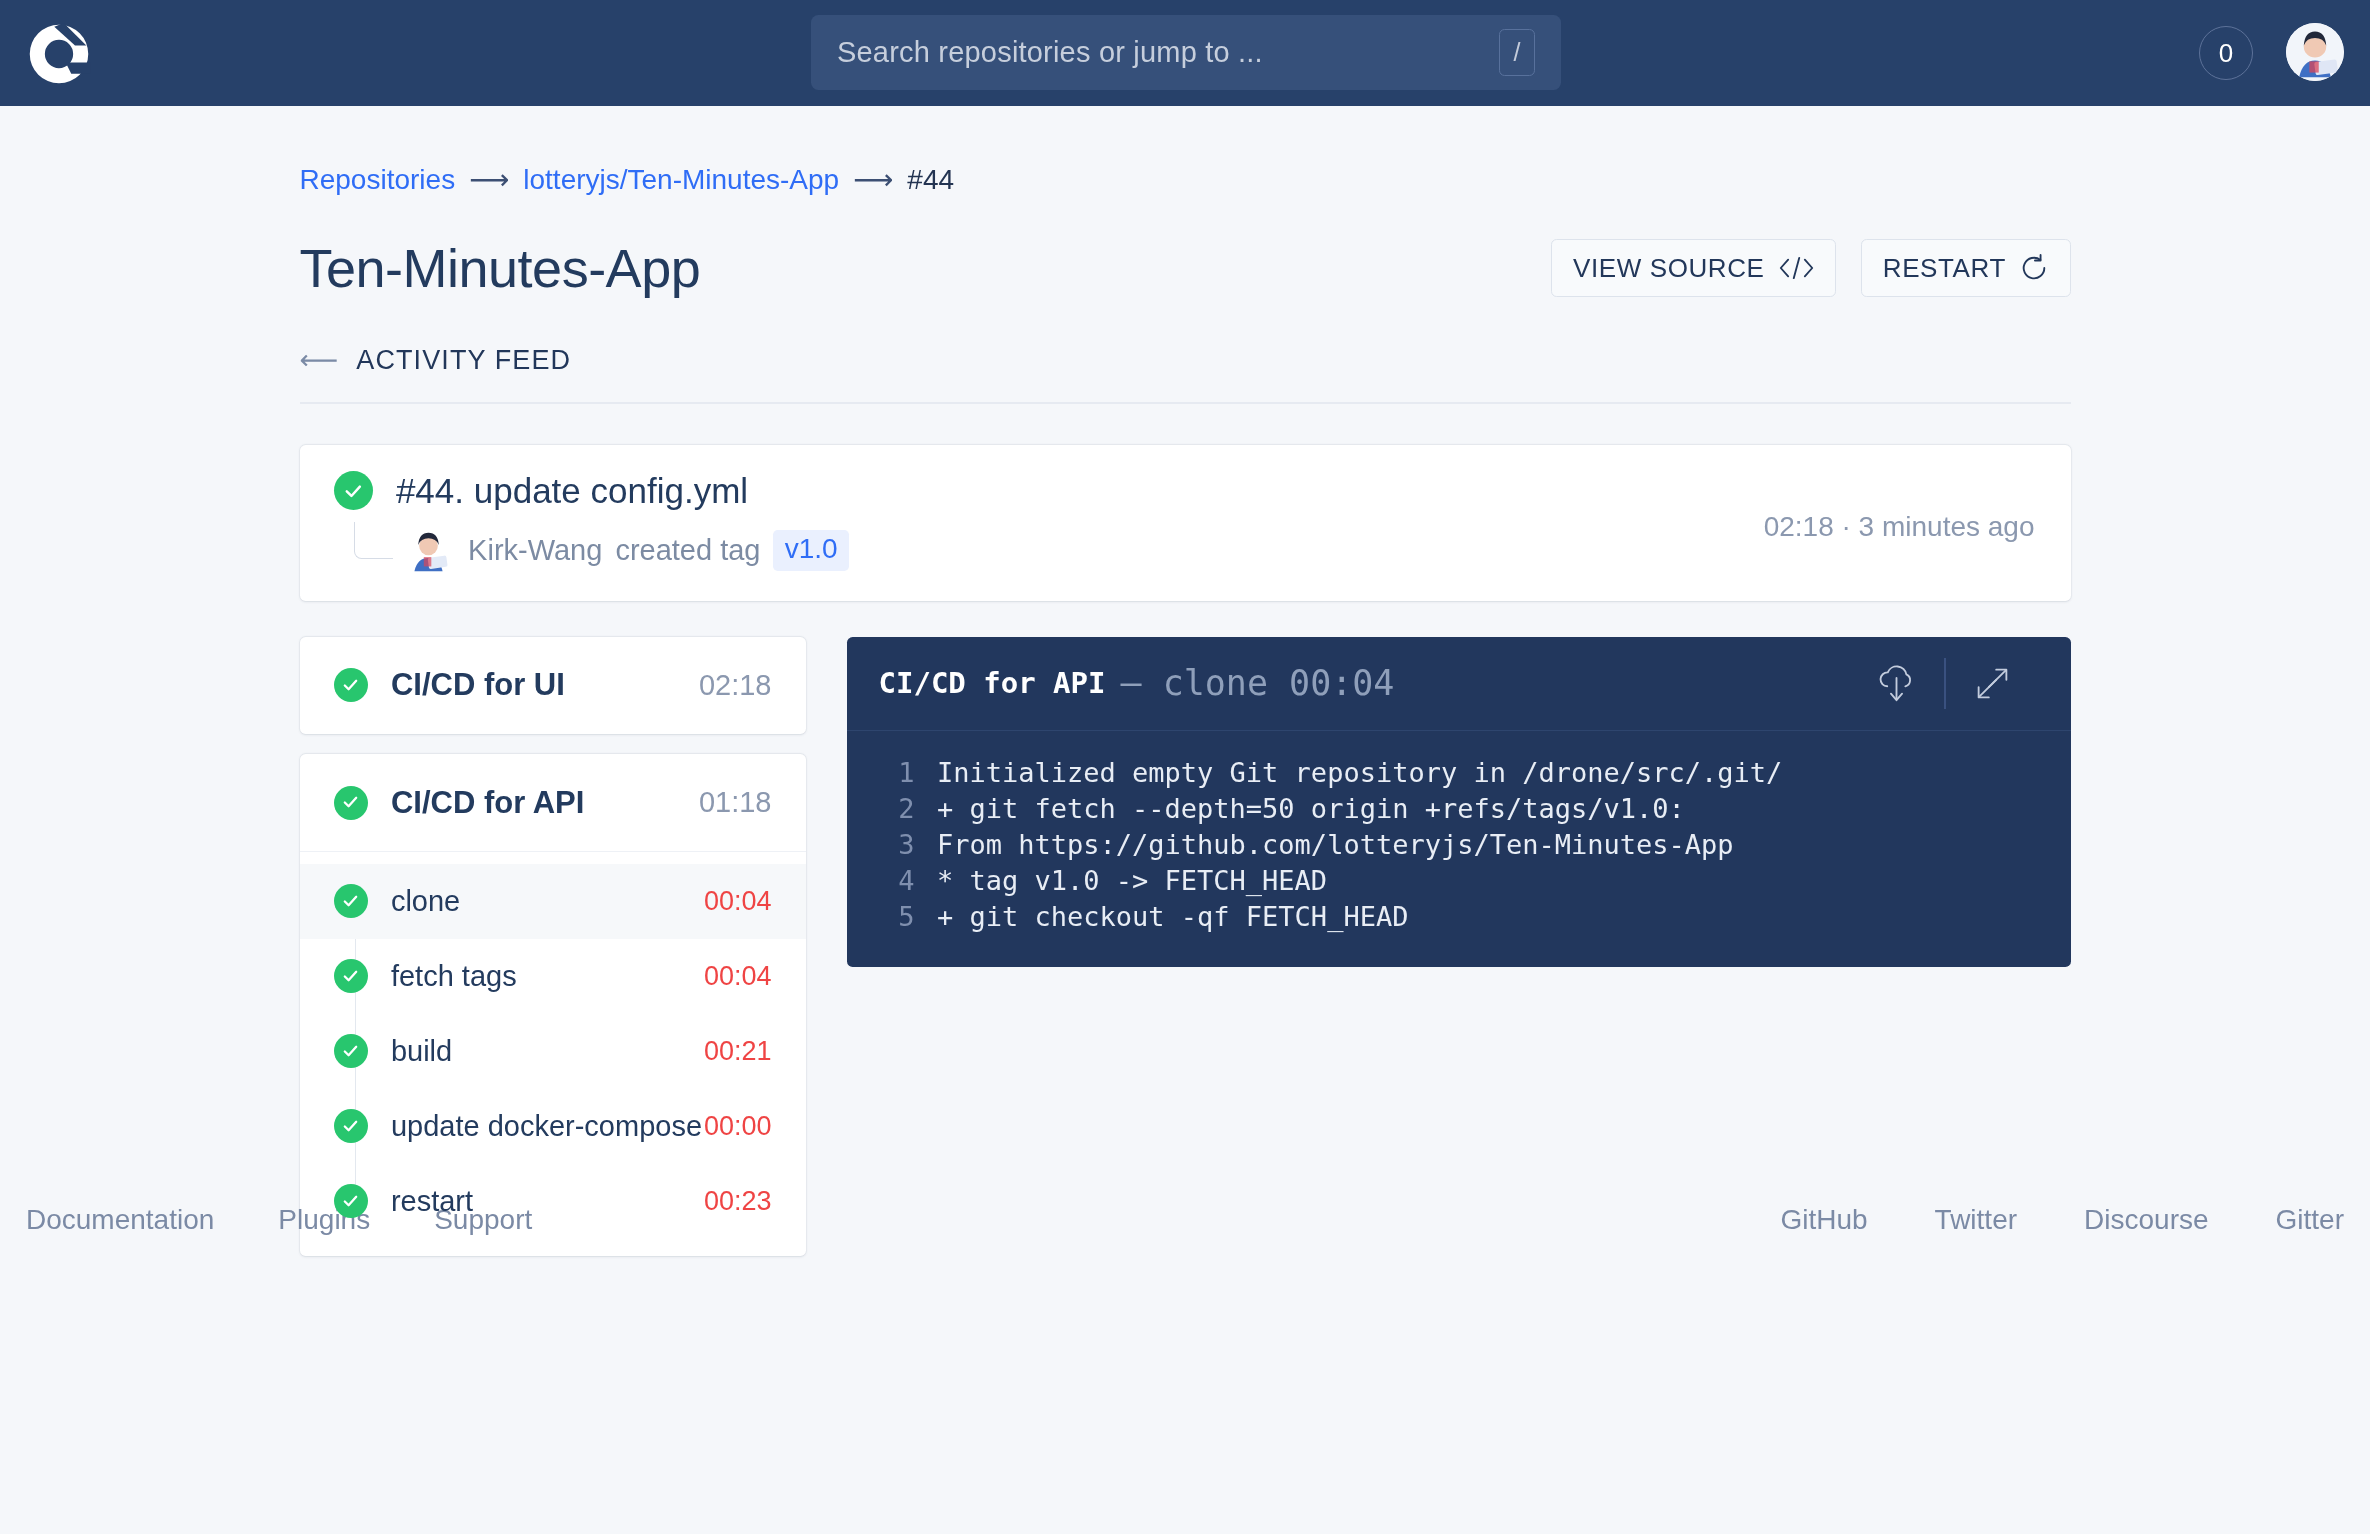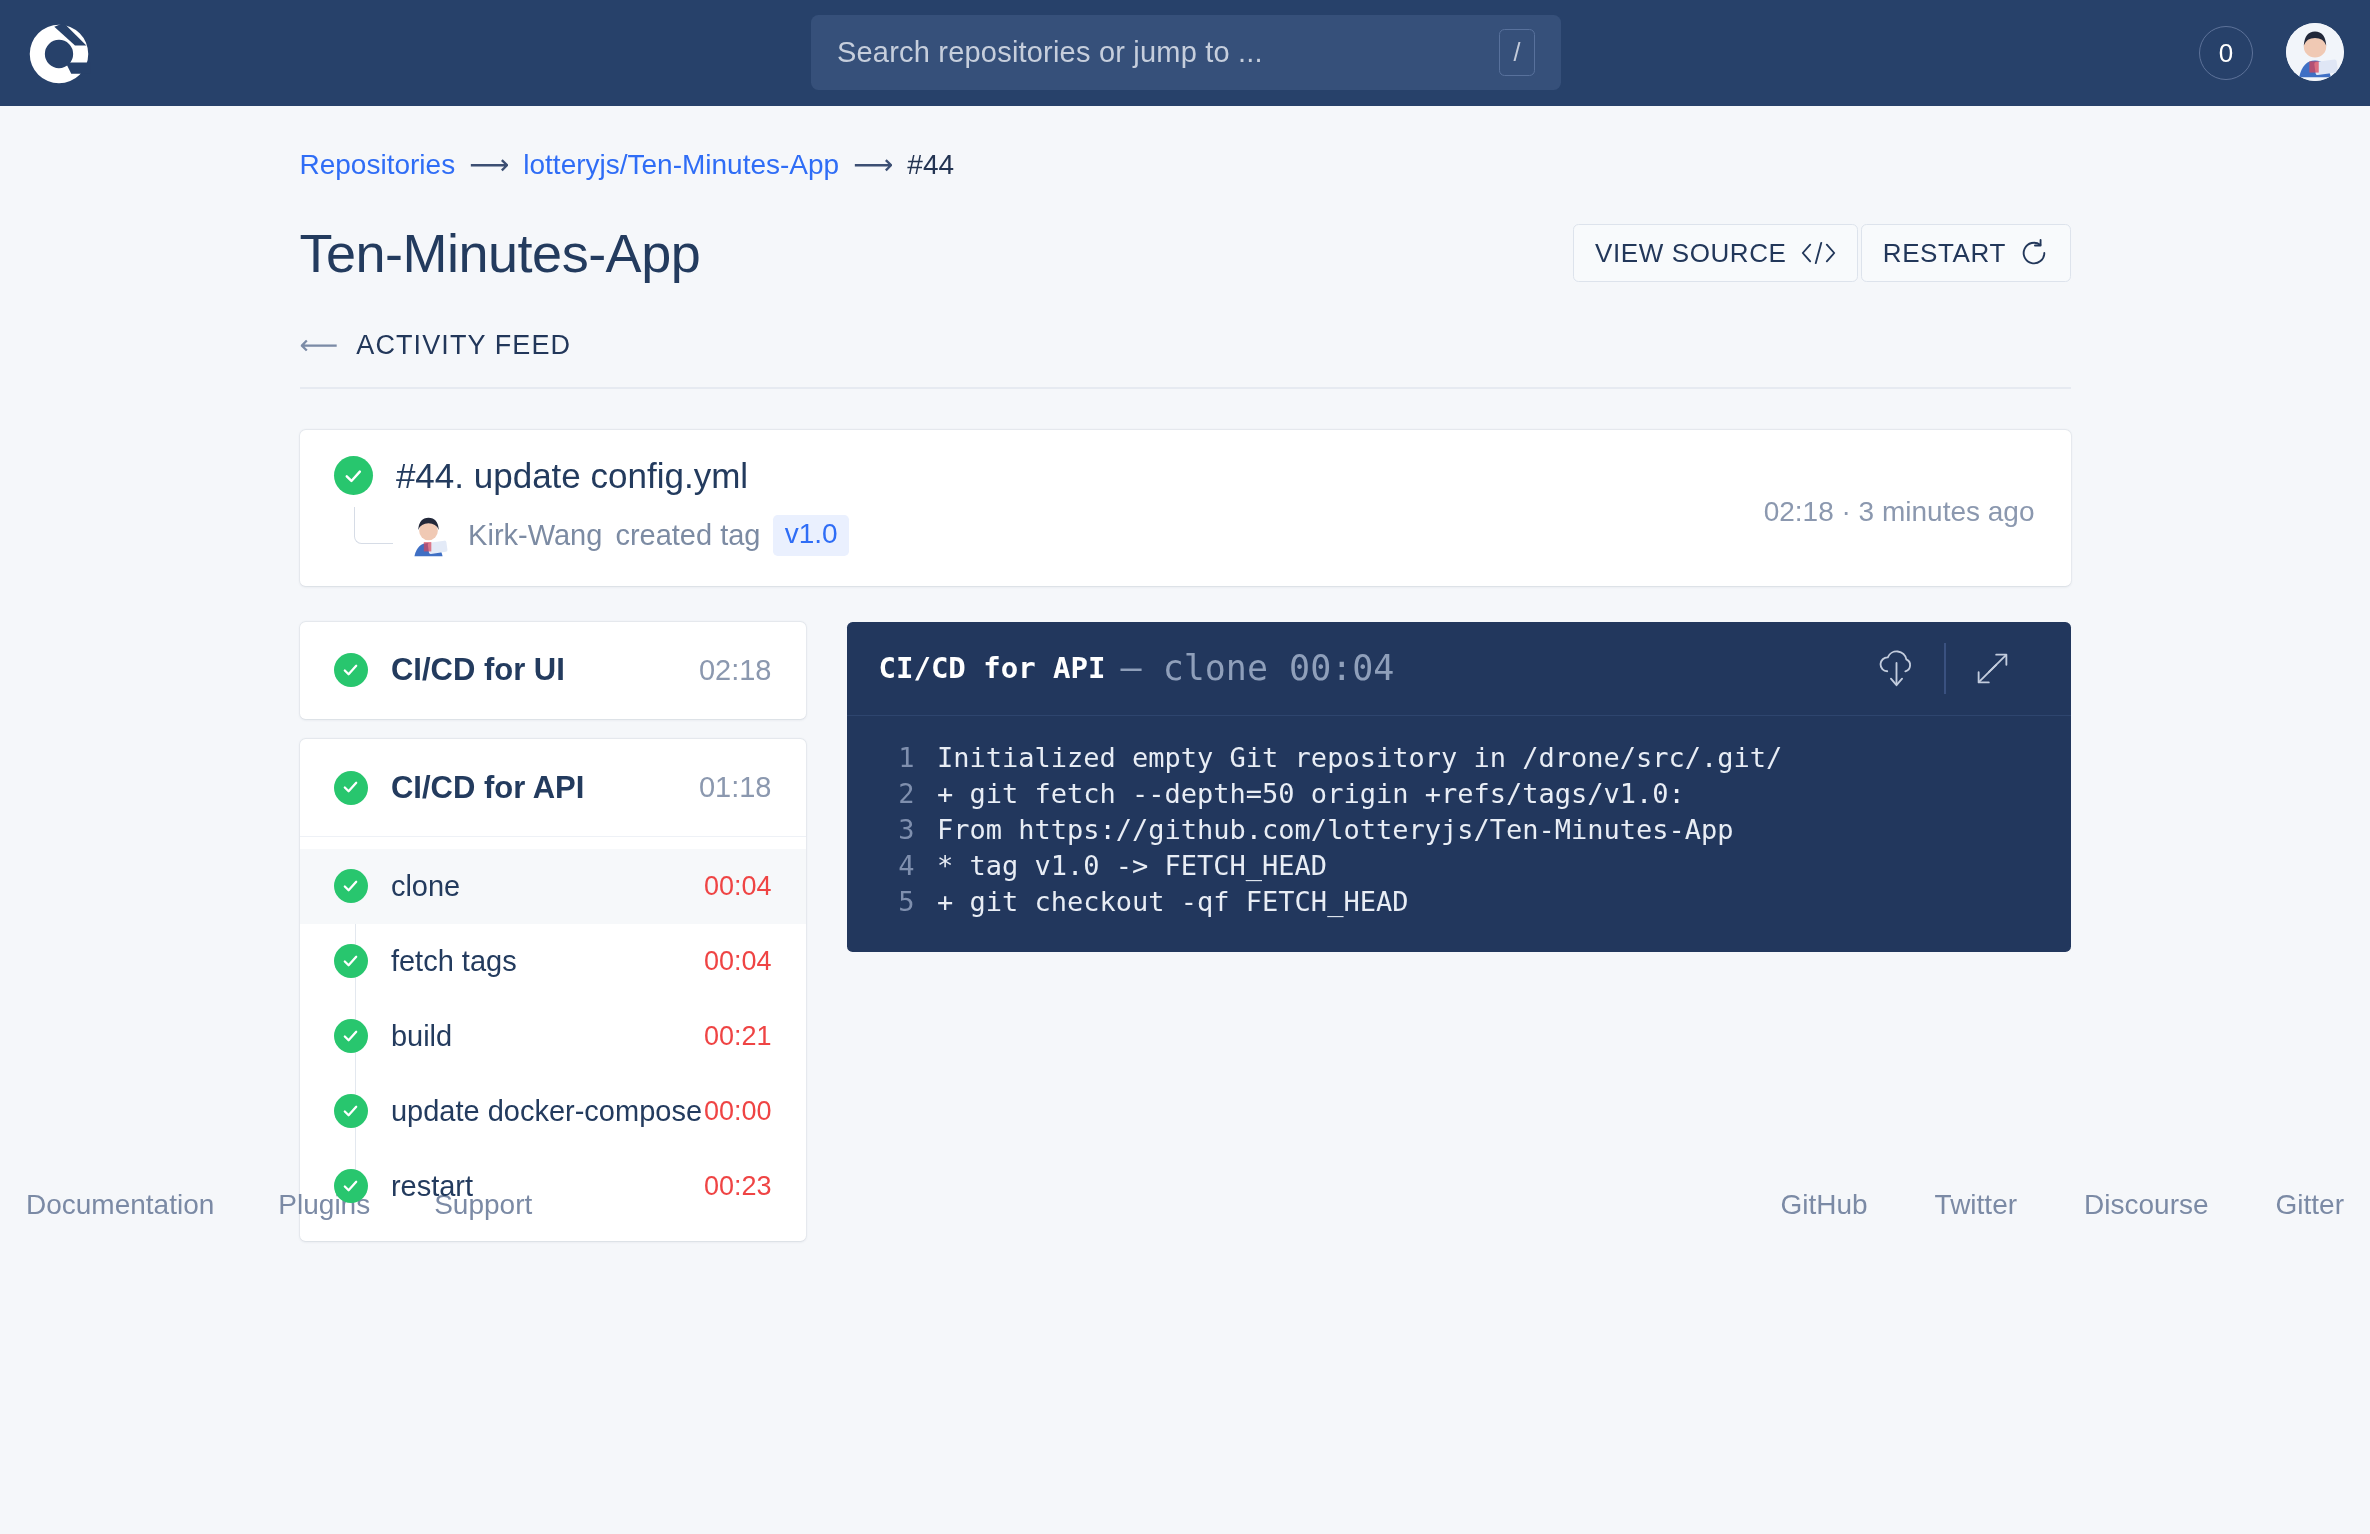--- a/index.html
+++ b/index.html
@@ -39,33 +39,33 @@
     display: flex; align-items: center; justify-content: center;
     color: #ffffff; font-size: 26px;
   }
   .avatar-top {
     position: absolute; right: 26px; top: 23.4px; width: 58px; height: 58px;
     border-radius: 50%; overflow: hidden; background: #eef2f8;
   }
 
   
   .content { flex: 1 1 auto; position: relative; }
-  .container { width: 1771px; margin: 0 auto; padding-top: 43px; }
+  .container { width: 1771px; margin: 0 auto; padding-top: 58px; }
 
   .breadcrumb { font-size: 28px; display: flex; align-items: center; gap: 14px; color: #344b70; }
   .crumb-link { color: #2f6df6; text-decoration: none; }
   .crumb-arrow { color: #3c4f73; font-size: 28px; line-height: 1; }
   .crumb-current { color: #233452; }
 
   .title-row {
     display: flex; align-items: center; justify-content: space-between;
     margin-top: 41px;
   }
   .page-title { font-size: 54px; color: #233b5e; font-weight: 400; letter-spacing: -0.5px; }
-  .actions { display: flex; gap: 3px; }
+  .actions { display: flex; gap: 25px; }
   .btn {
     height: 58px; padding: 0 20.6px; border: 1.9px solid #dde3ec; border-radius: 5.6px;
     background: #f8fafc; color: #22375a; font-size: 26px; letter-spacing: 0.6px;
     display: flex; align-items: center; gap: 13px; cursor: pointer;
     font-family: "Liberation Sans", sans-serif;
   }
   .btn svg { display: block; }
 
   .feed-link {
     margin-top: 45px; display: inline-flex; align-items: center; gap: 17px;

